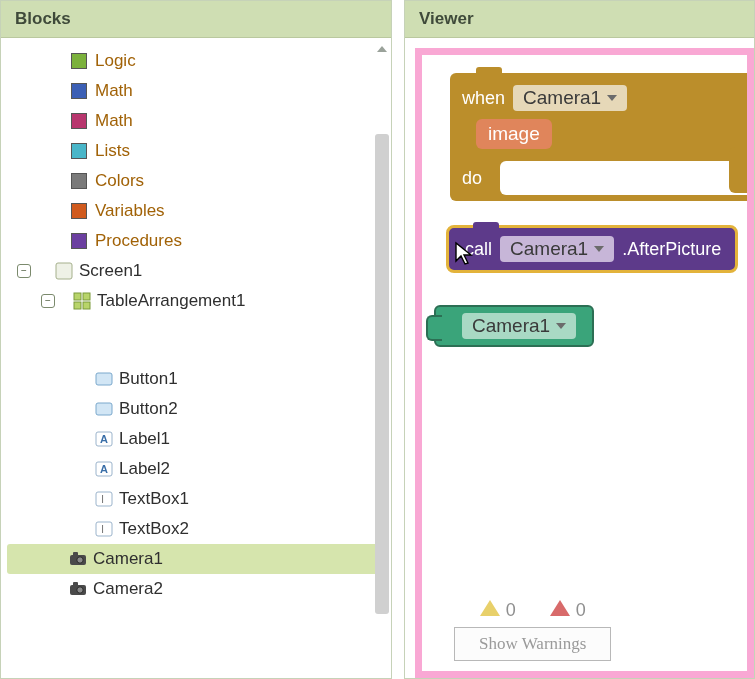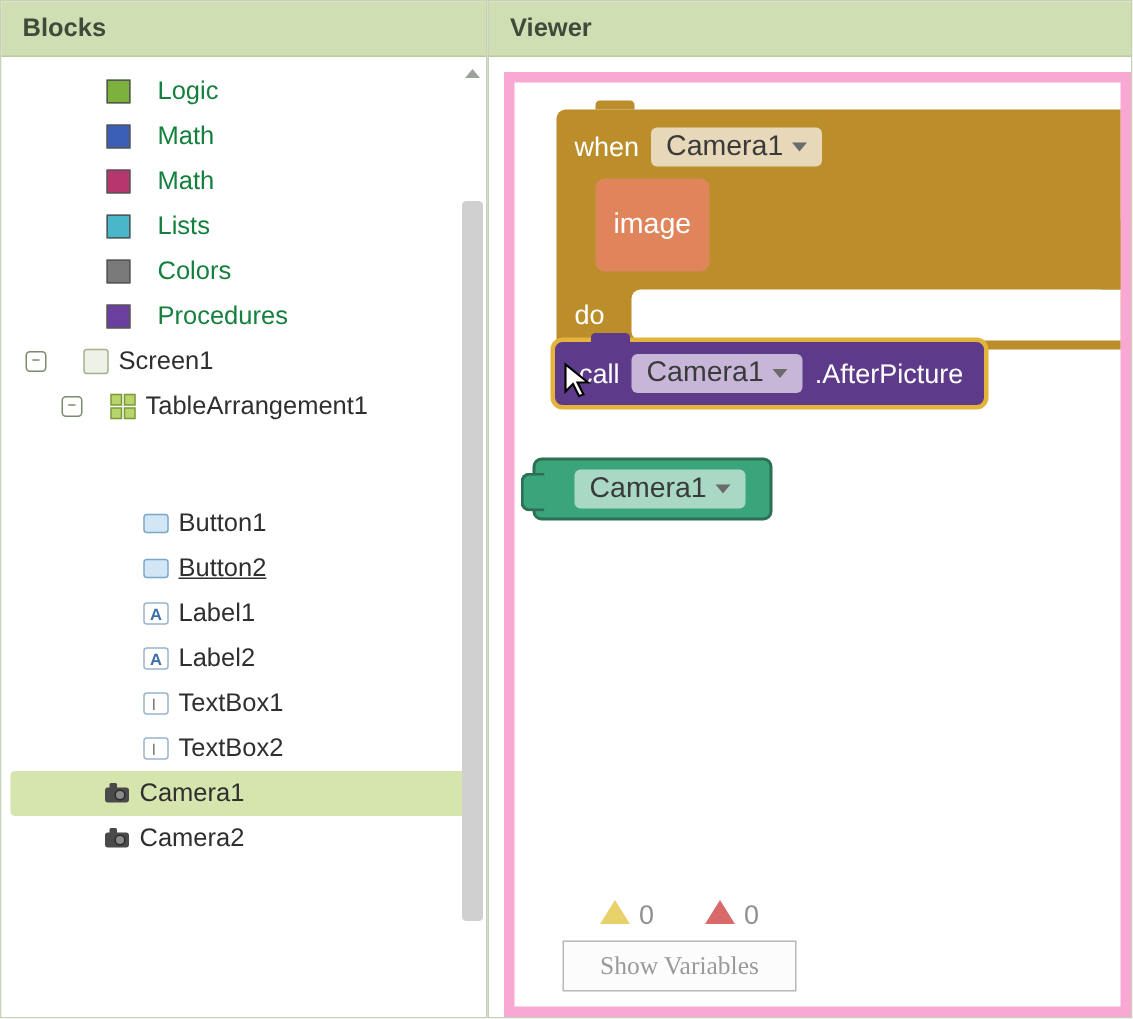--- a/index.html
+++ b/index.html
@@ -1,40 +1,40 @@
 <!DOCTYPE html>
 <html><head>
 <meta charset="utf-8">
 <style>
 *{box-sizing:border-box;margin:0;padding:0;font-family:Arial,Helvetica,sans-serif}
 body{background:#fff;width:755px;height:679px;overflow:hidden;display:flex}
 .panel{display:flex;flex-direction:column;border:1px solid #c6d2b8}
-.blocks-panel{width:325px}
-.viewer-panel{flex:1;margin-left:0}
+.blocks-panel{width:392px}
+.viewer-panel{flex:1;margin-left:12px}
 .panel-header{background:#cfdeb3;padding:8px 14px;font-weight:bold;color:#3f4a3a;font-size:17px;border-bottom:1px solid #bac89f}
 .blocks-body{flex:1;overflow-y:auto;padding:8px 4px 8px 6px;position:relative;background:#fff}
 .vscroll{position:absolute;right:0;top:0;bottom:0;width:18px}
 .vscroll .arrow-up{position:absolute;top:4px;left:4px;width:10px;height:10px;border-left:5px solid transparent;border-right:5px solid transparent;border-bottom:6px solid #9aa29a}
 .vscroll .thumb{position:absolute;top:96px;left:2px;width:14px;height:480px;background:#d0d0d0;border-radius:3px}
-.cat-row{display:flex;align-items:center;gap:18px;padding:5px 2px 5px 64px;font-size:17px;color:#15803d;cursor:pointer}
+.cat-row{display:flex;align-items:center;gap:8px;padding:5px 2px 5px 64px;font-size:17px;color:#a16207;cursor:pointer}
 .cat-swatch{width:16px;height:16px;border:1px solid #555}
 .tree-row{display:flex;align-items:center;gap:6px;padding:5px 2px;font-size:17px;color:#2f2f2f;cursor:pointer}
 .tree-row.highlight{background:#d6e5ad;border-radius:3px}
 .toggle{width:14px;height:14px;border:1px solid #7b8a6d;border-radius:3px;display:flex;align-items:center;justify-content:center;font-size:10px;color:#4d5c3f;background:#fff;line-height:1}
 .spacer{display:inline-block}
 .micon{width:18px;height:18px;display:inline-flex;align-items:center;justify-content:center}
 .micon svg{width:18px;height:18px}
 .viewer-body{flex:1;position:relative;background:#fff;padding:10px}
 .canvas{position:absolute;left:10px;top:10px;right:0;bottom:0;border:7px solid #f9a8d4;background:#fff;overflow:hidden}
 .blk{position:absolute;border-radius:6px;font-size:18px}
 .event-blk{left:28px;top:18px;width:420px;background:#bb8e2b;color:#fff;padding:10px 12px 6px 12px}
 .event-head{display:flex;align-items:center;gap:8px;padding:2px 0 8px 0}
 .dd{background:#e6d8b8;color:#3a3a3a;border-radius:4px;padding:2px 10px;display:inline-flex;align-items:center;gap:6px;font-size:19px}
 .dd .tri{width:0;height:0;border-left:5px solid transparent;border-right:5px solid transparent;border-top:6px solid #6b6b6b}
-.image-pill{background:#e0855b;color:#fff;border-radius:6px;padding:20px 12px;display:inline-block;margin-left:14px;font-size:19px}
+.image-pill{background:#e0855b;color:#fff;border-radius:6px;padding:4px 12px;display:inline-block;margin-left:14px;font-size:19px}
 .do-row{display:flex;align-items:center;gap:10px;margin-top:12px}
 .do-slot{flex:1;height:34px;background:#fff;border-radius:6px;margin-left:8px}
 .do-ext{position:absolute;right:-72px;top:92px;width:90px;height:46px;background:#bb8e2b;border-radius:6px;display:flex;align-items:center;justify-content:center;color:#fff}
 .call-blk{left:24px;top:170px;background:#5d3a8a;border:3px solid #e3b33b;border-radius:8px;padding:8px 14px 8px 16px;display:flex;align-items:center;gap:8px;color:#fff}
 .call-blk .dd{background:#c7b6d8}
 .cursor-arrow{position:absolute;left:32px;top:186px;z-index:5}
 .get-blk{left:12px;top:250px;background:#3aa47a;border:2px solid #2c6f54;border-radius:6px;padding:6px 16px 6px 26px;display:flex;align-items:center}
 .get-blk::before{content:"";position:absolute;left:-10px;top:8px;width:14px;height:22px;background:#3aa47a;border:2px solid #2c6f54;border-right:none;border-radius:6px 0 0 6px}
 .get-blk .dd{background:#a9d9c4}
 .footer-bar{position:absolute;left:32px;bottom:10px;display:flex;flex-direction:column;gap:6px;align-items:center}
@@ -65,20 +65,24 @@
         </div>
         <div class="cat-row">
           <span class="cat-swatch" style="background:#49b6c9"></span>
           <span>Lists</span>
         </div>
         <div class="cat-row">
           <span class="cat-swatch" style="background:#7a7a7a"></span>
           <span>Colors</span>
         </div>
         <div class="cat-row">
+          <span class="cat-swatch" style="background:#d05a1e"></span>
+          <span>Variables</span>
+        </div>
+        <div class="cat-row">
           <span class="cat-swatch" style="background:#6b3fa0"></span>
           <span>Procedures</span>
         </div>
       </div>
 
     <div class="tree-row" style="padding-left:10px">
       <span class="toggle">−</span>
       <span class="spacer" style="width:12px"></span>
       <span class="micon">
         <svg viewBox="0 0 18 18">
@@ -104,21 +108,21 @@
 
     <div id="tree-children">
         <div class="tree-row" style="padding-left: 88px; margin-top: 48px;">
           <span class="micon">
             <svg viewBox="0 0 18 18">
               <rect x="1" y="3" width="16" height="12" rx="2" fill="#d2e6f5" stroke="#7aa8cc"></rect>
             </svg>
           </span>
           <span>Button1</span>
         </div>
-        <div class="tree-row" style="padding-left: 88px; text-decoration: underline;">
+        <div class="tree-row" style="padding-left: 88px;">
           <span class="micon">
             <svg viewBox="0 0 18 18">
               <rect x="1" y="3" width="16" height="12" rx="2" fill="#d2e6f5" stroke="#7aa8cc"></rect>
             </svg>
           </span>
           <span>Button2</span>
         </div>
         <div class="tree-row" style="padding-left: 88px;">
           <span class="micon">
             <svg viewBox="0 0 18 18">
@@ -233,18 +237,18 @@
 
       <div class="footer-bar">
         <div class="warn-row">
           <span>
             <span class="warn-tri" style="border-bottom:16px solid #e8d06a"></span><span>0</span>
           </span>
           <span>
             <span class="warn-tri" style="border-bottom:16px solid #d86a6a"></span><span>0</span>
           </span>
         </div>
-        <button class="show-warn-btn">Show Variables</button>
+        <button class="show-warn-btn">Show Warnings</button>
       </div>
 
     </div>
   </div>
 </div>
 
 </body></html>

